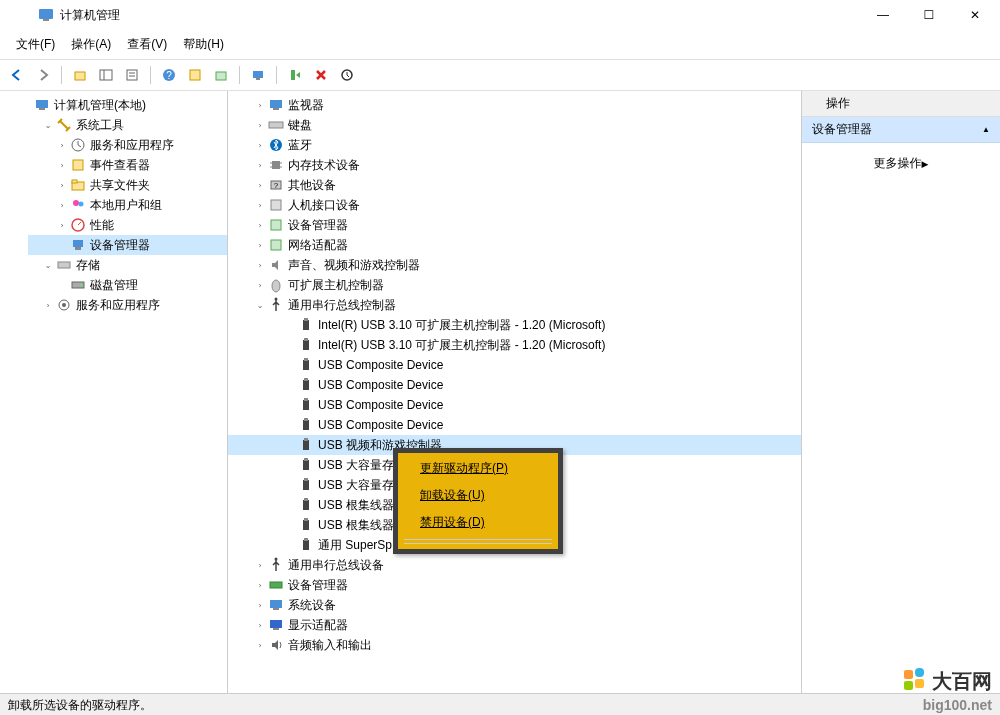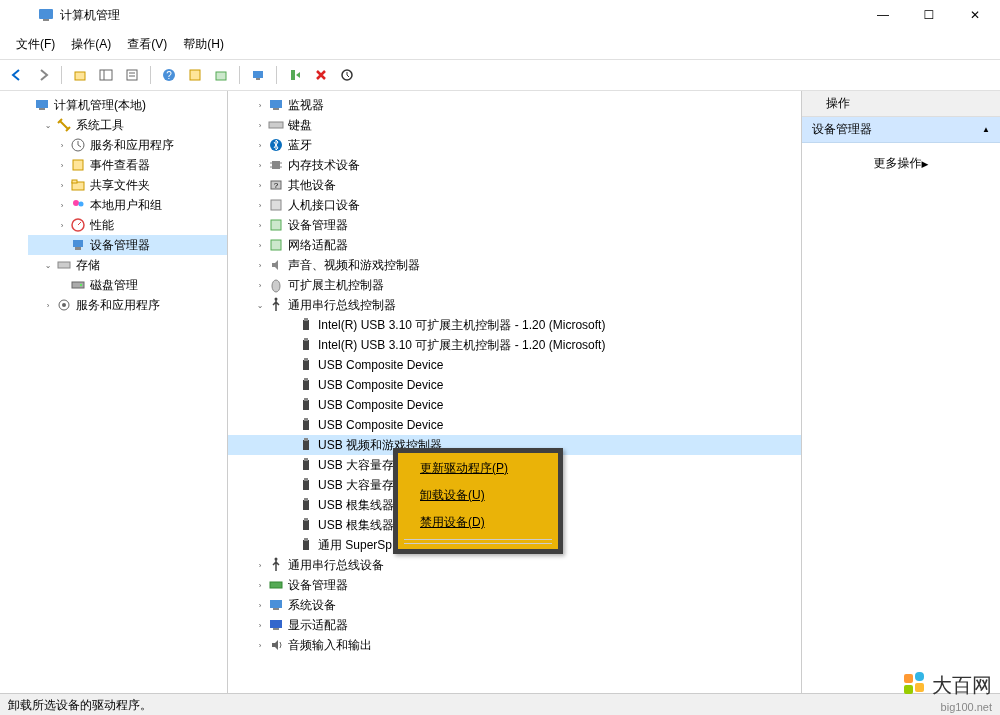--- a/index.html
+++ b/index.html
@@ -43,22 +43,22 @@
 
 
 .context-menu { position: absolute; background: #eab308; border: 5px solid #404040; box-shadow: 2px 2px 4px rgba(0,0,0,0.3); padding: 2px; z-index: 100; min-width: 170px; text-decoration: underline; }
 .context-item { padding: 5px 20px; font-size: 12px; }
 .context-sep { height: 1px; background: #ccc; margin: 3px 4px; }
 
 
 .statusbar { position: absolute; bottom: 0; left: 0; right: 0; height: 22px; background: #f0f0f0; border-top: 1px solid #ccc; padding: 3px 8px; font-size: 12px; }
 
 
-.watermark { position: absolute; right: 8px; bottom: 2px; font-size: 20px; color: #333; font-weight: normal; }
-.watermark .sub { font-size: 11px; color: #888; display: block; text-align: right; }
+.watermark { position: absolute; right: 8px; bottom: 2px; font-size: 20px; color: #333; font-weight: bold; }
+.watermark .sub { font-size: 14px; color: #888; display: block; text-align: right; }
 .wm-icon { display: inline-block; vertical-align: middle; margin-right: 4px; }
 </style>
 </head>
 <body>
 
 <div class="titlebar">
   <span class="app-icon">
     <svg width="16" height="16">
         <rect x="1" y="2" width="14" height="10" fill="#4a90d9" rx="1"></rect>
         <rect x="5" y="12" width="6" height="2" fill="#888"></rect>

